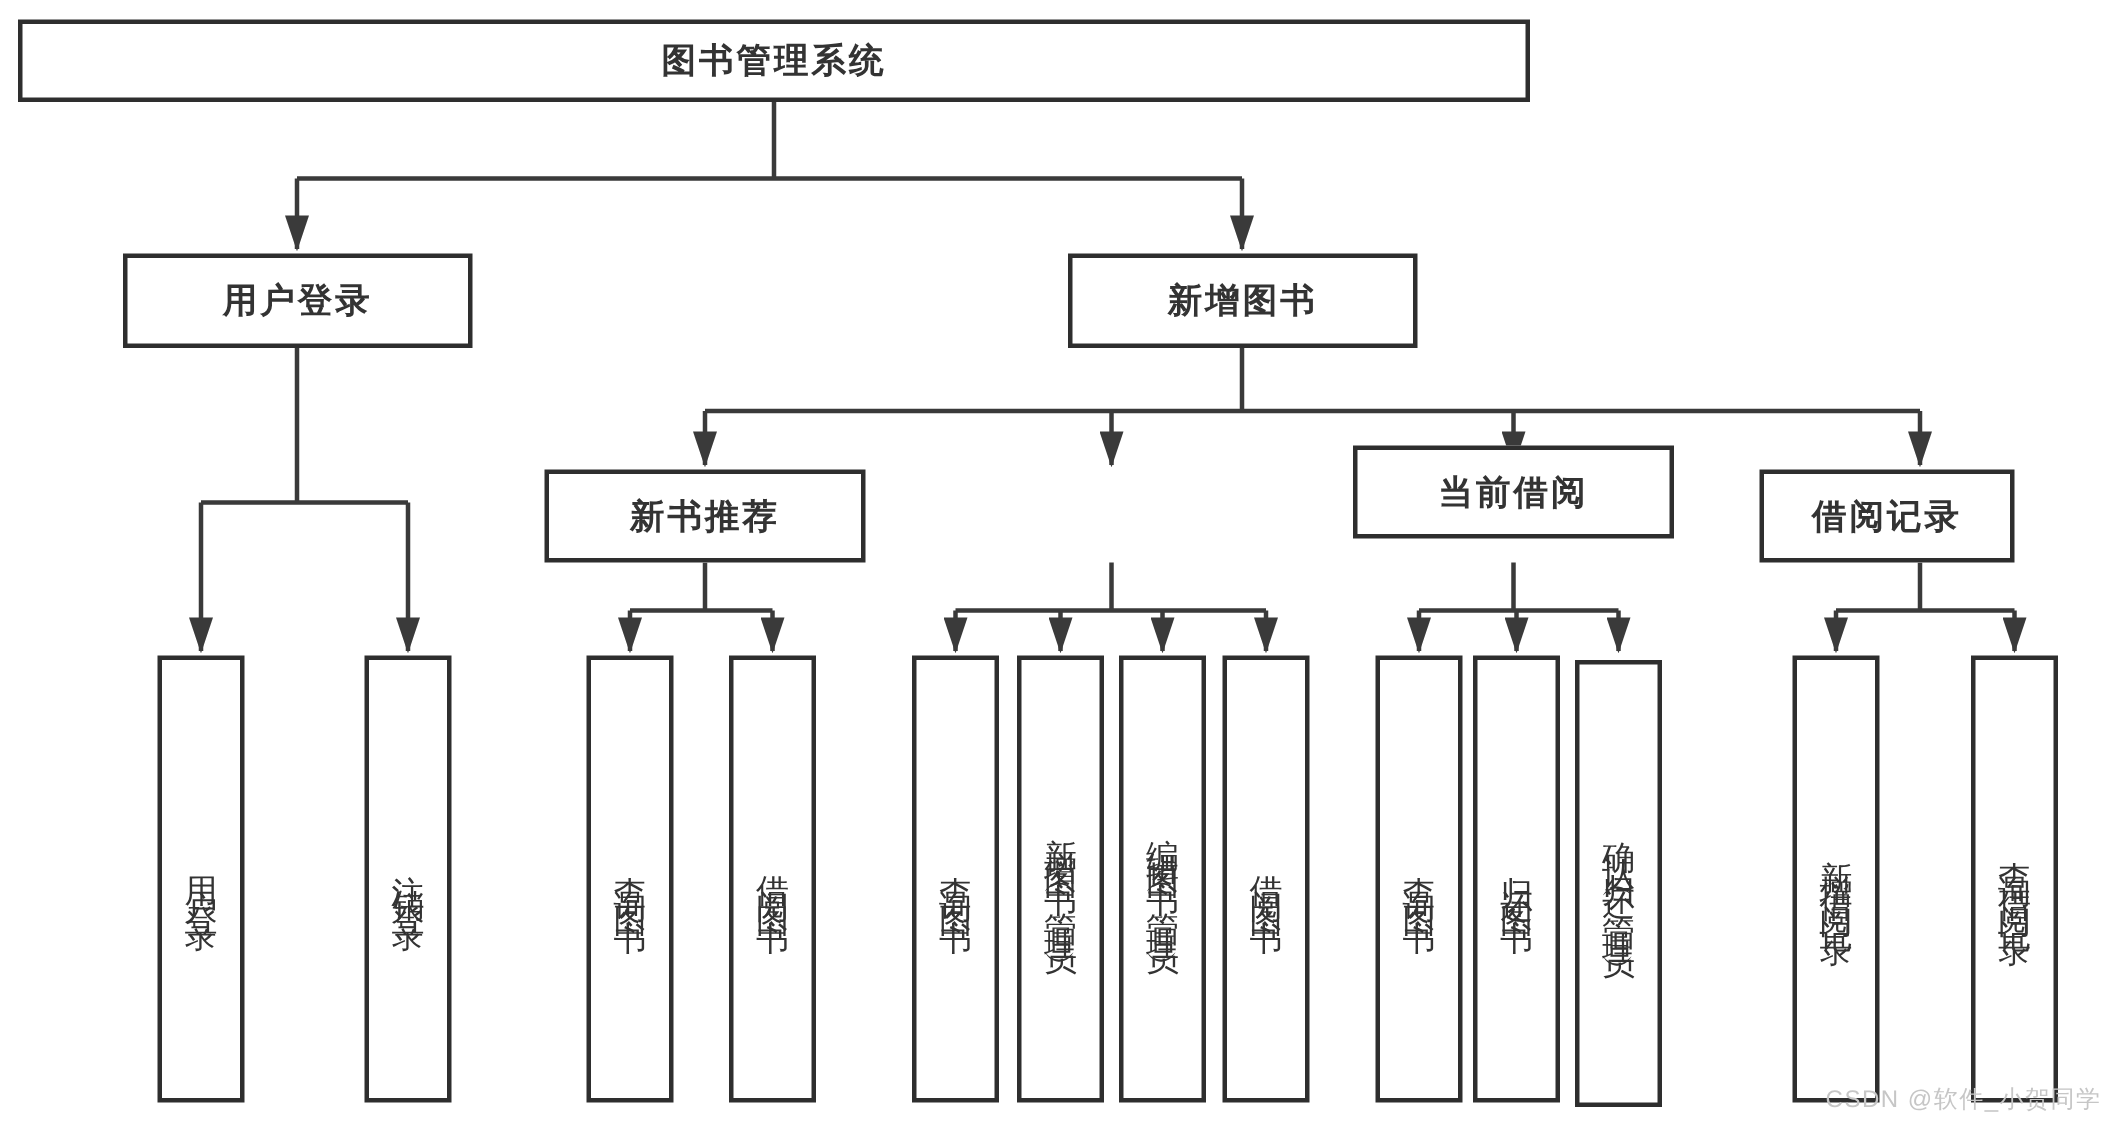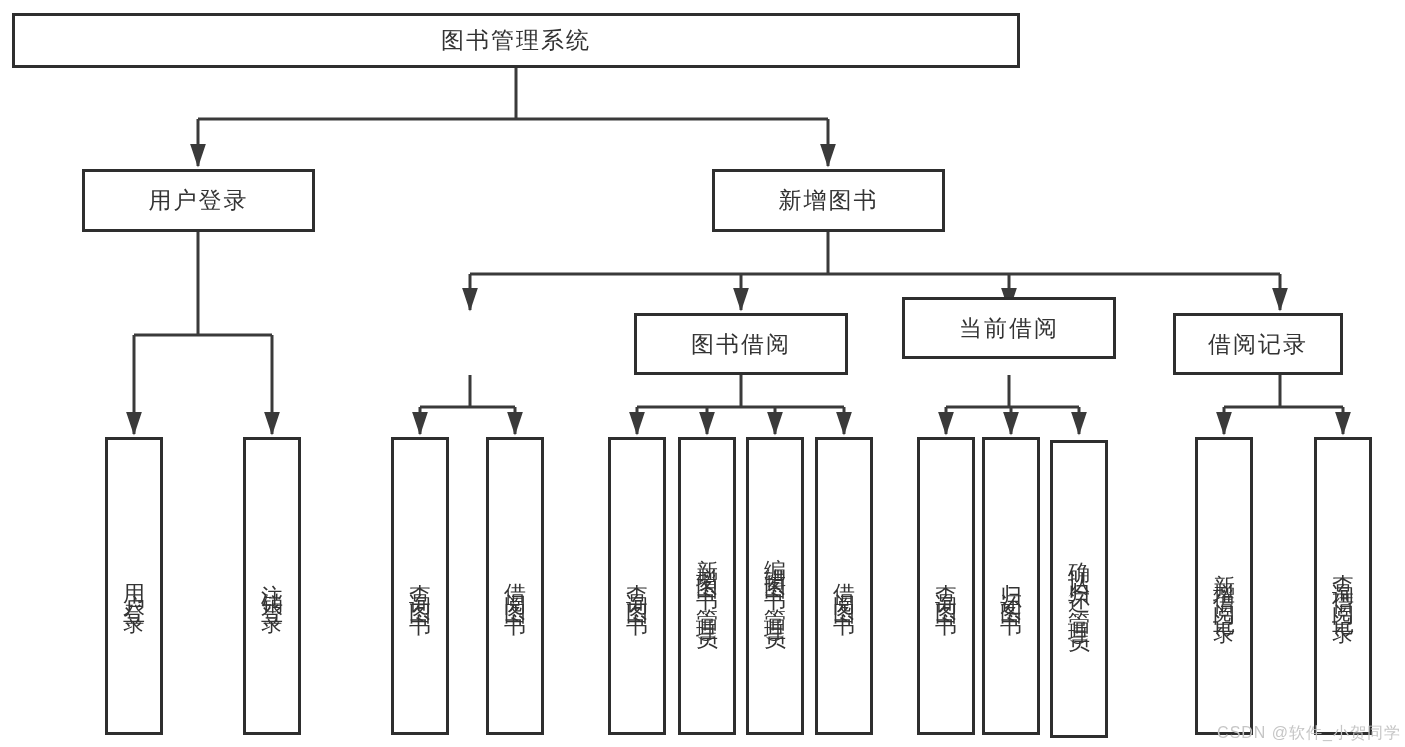--- a/index.html
+++ b/index.html
@@ -23,20 +23,21 @@
     background: #ffffff;
     border: 3px solid #2e2e2e;
     display: flex;
     align-items: center;
     justify-content: center;
   }
   .hbox {
     font-size: 23px;
     letter-spacing: 2px;
     white-space: nowrap;
+    font-weight: bold;
   }
   .vbox {
     width: 58px;
     top: 437px;
     height: 298px;
   }
   .vtxt {
     writing-mode: vertical-rl;
     text-orientation: mixed;
     font-size: 22px;
@@ -101,21 +102,21 @@
       <path d="M1224,407 V434" marker-end="url(#arw)"></path>
       <path d="M1343,407 V434" marker-end="url(#arw)"></path>
     </g>
   </svg>
 
   <div class="box hbox" style="left:12px;top:13px;width:1008px;height:55px">图书管理系统</div>
 
   <div class="box hbox" style="left:82px;top:169px;width:233px;height:63px">用户登录</div>
   <div class="box hbox" style="left:712px;top:169px;width:233px;height:63px">新增图书</div>
 
-  <div class="box hbox" style="left:634px;top:313px;width:214px;height:62px">图书借阅</div>
+  <div class="box hbox" style="left:363px;top:313px;width:214px;height:62px">新书推荐</div>
   <div class="box hbox" style="left:902px;top:297px;width:214px;height:62px">当前借阅</div>
   <div class="box hbox" style="left:1173px;top:313px;width:170px;height:62px">借阅记录</div>
 
   <div class="box vbox" style="left:105px">
     <div class="vtxt">用户登录</div>
   </div>
   <div class="box vbox" style="left:243px">
     <div class="vtxt">注销登录</div>
   </div>
 

